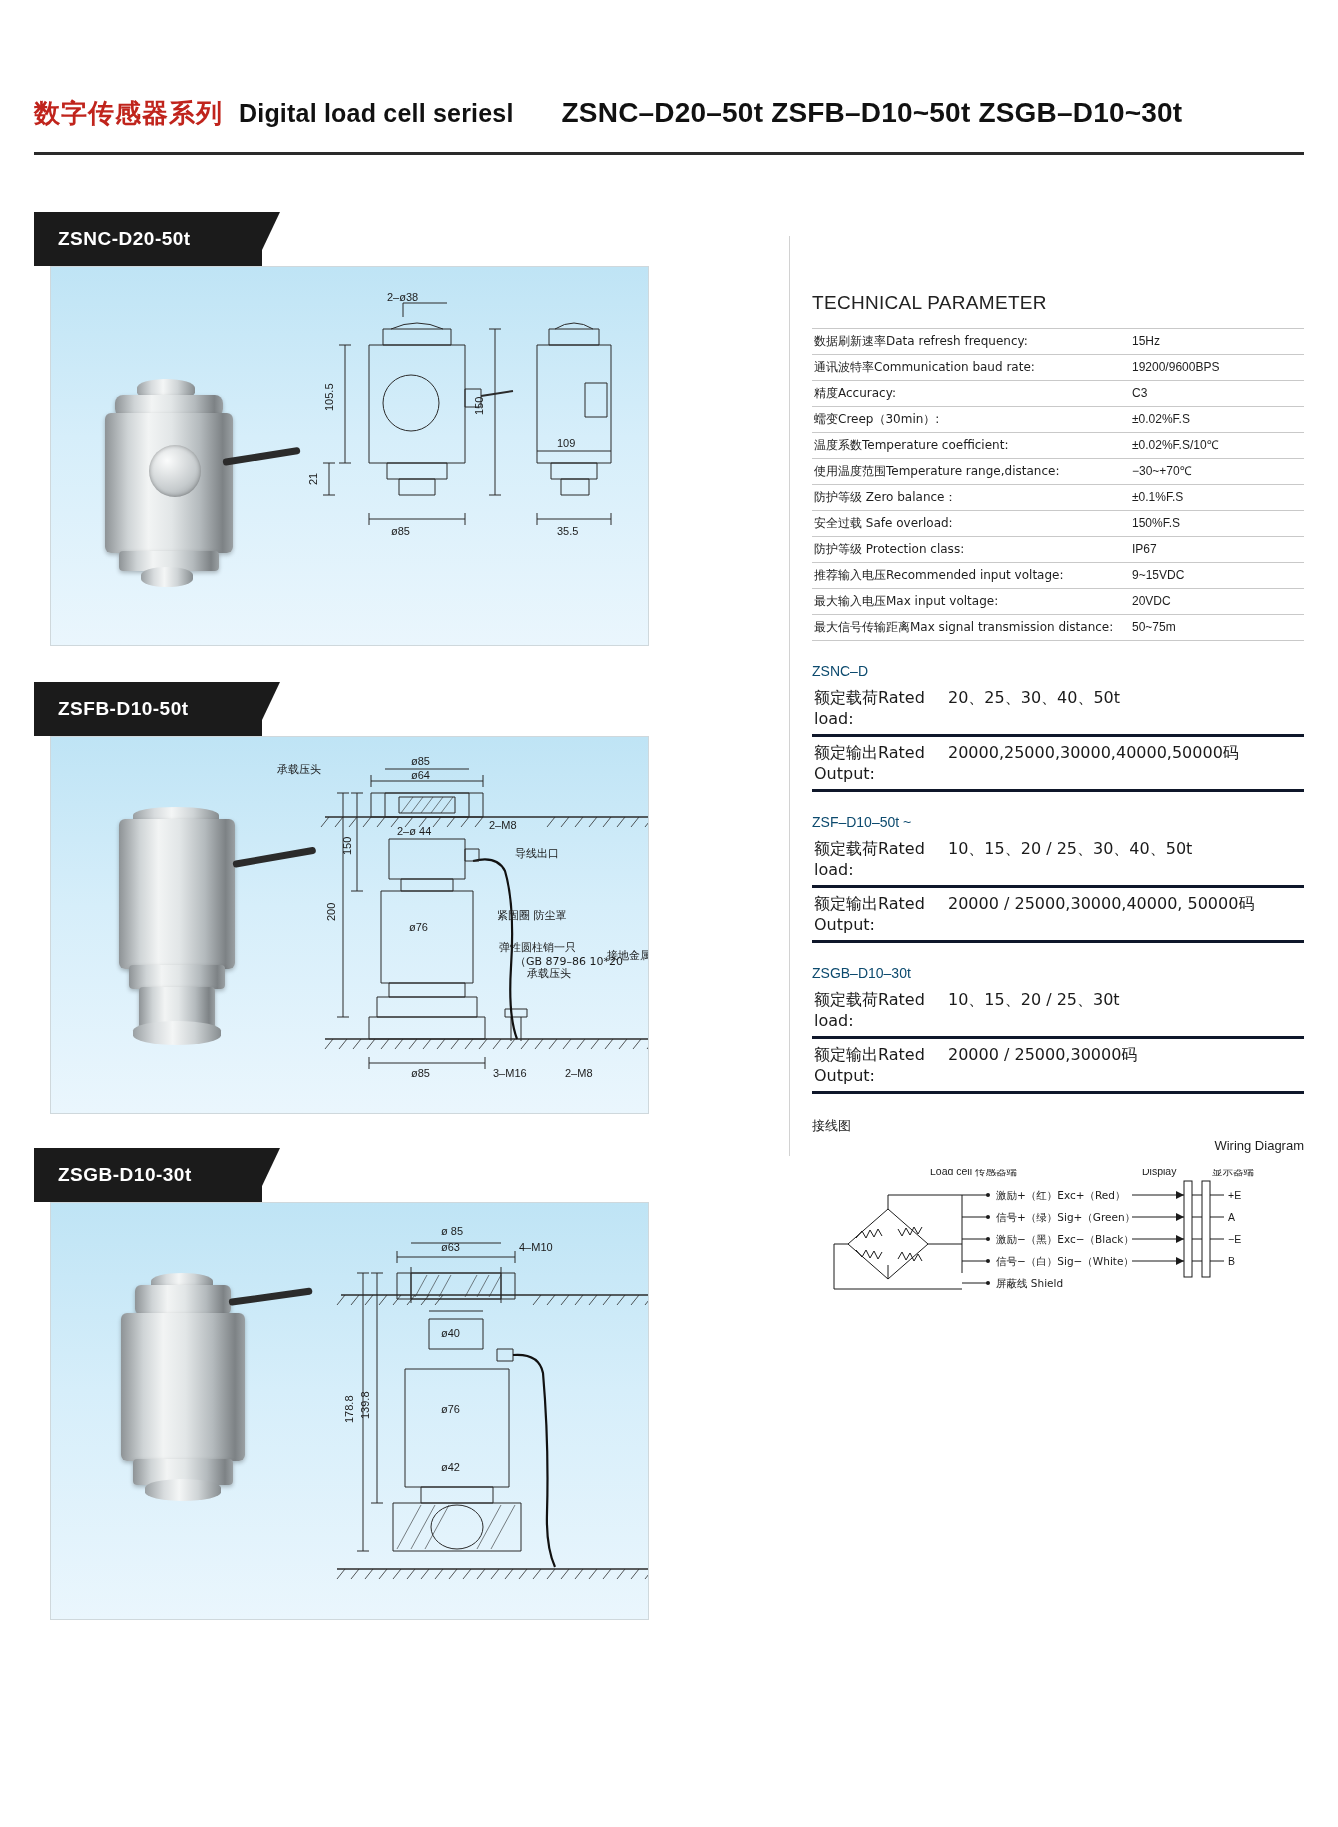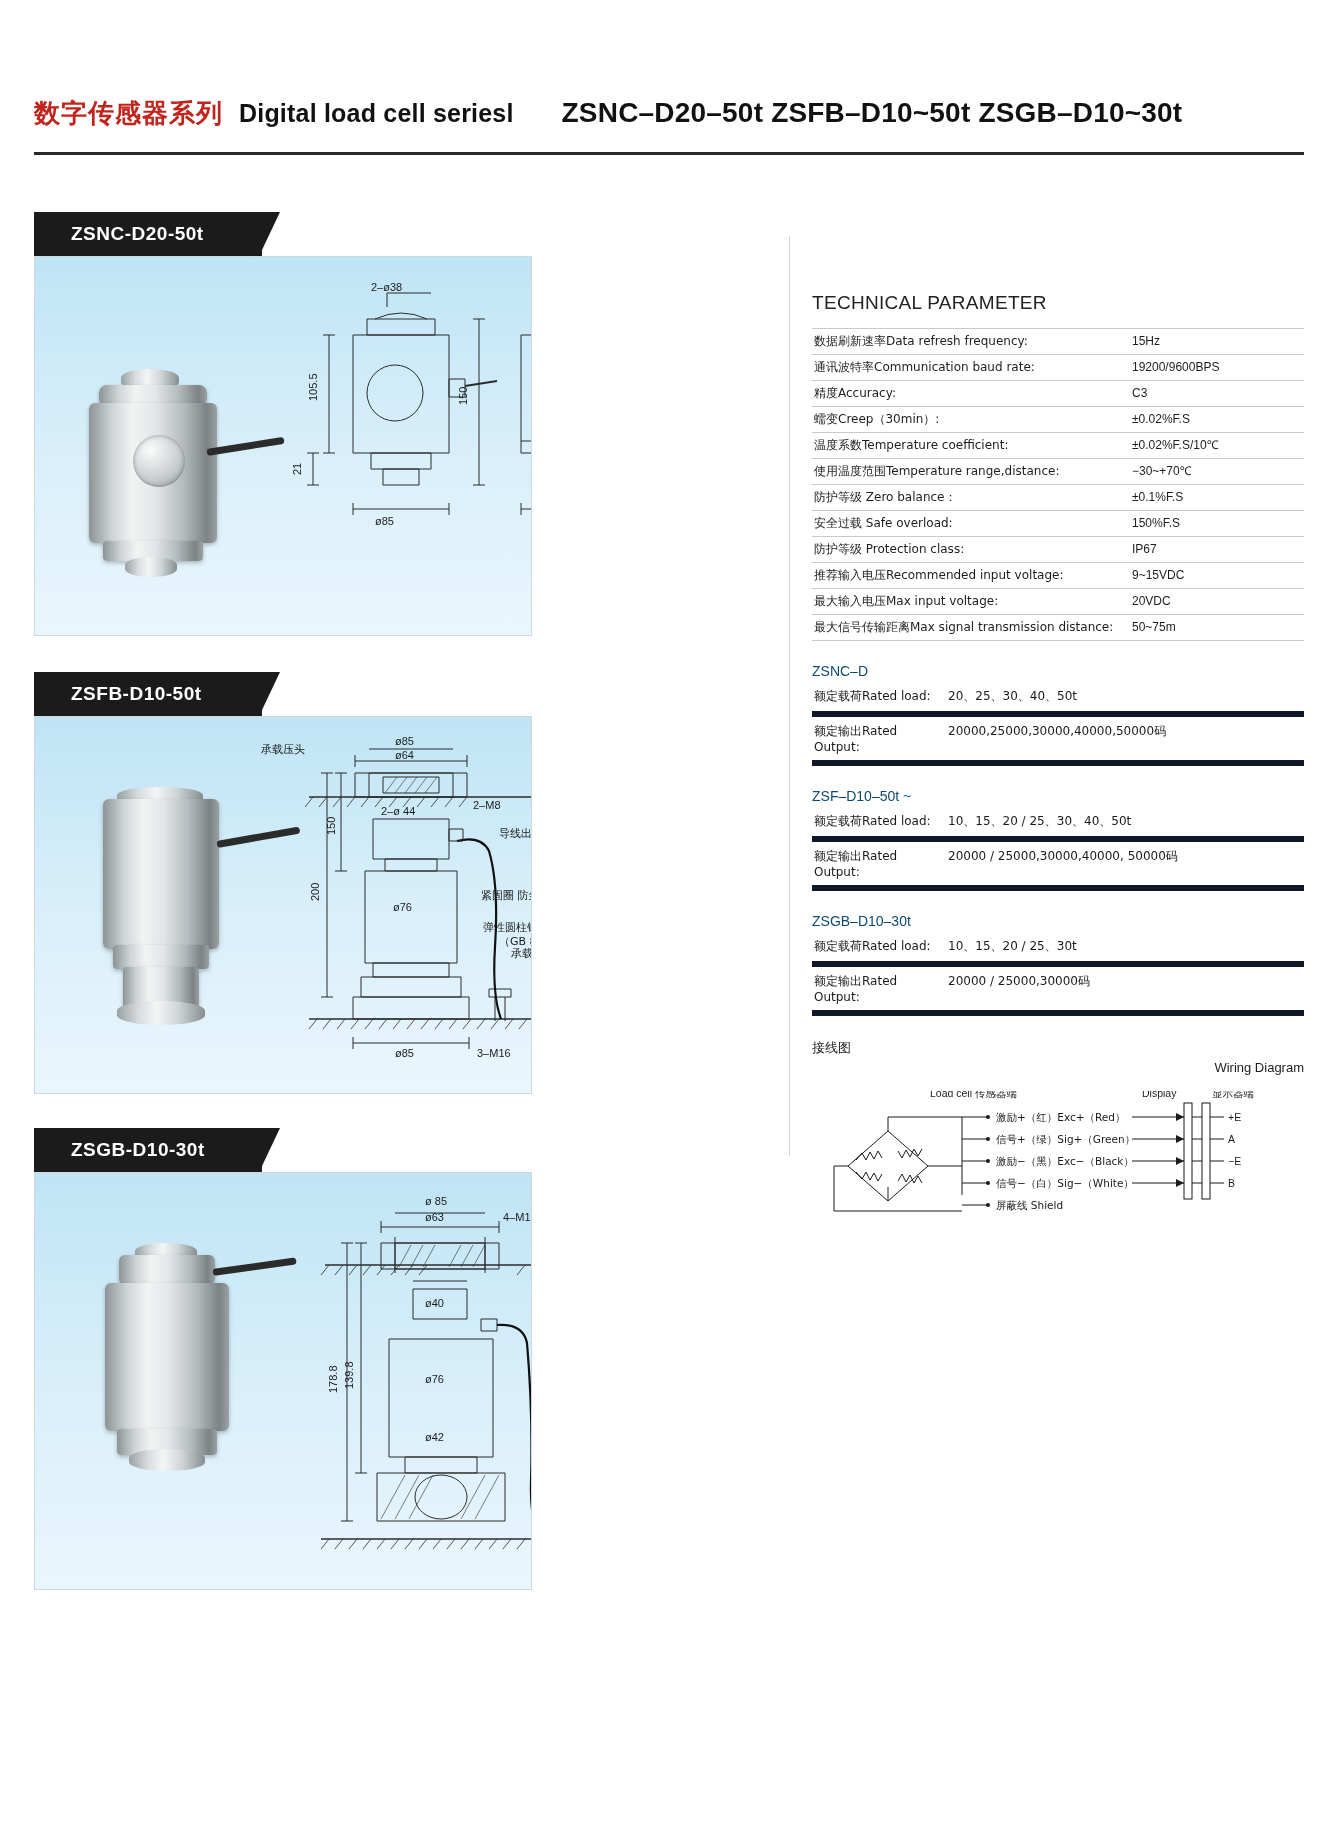--- a/index.html
+++ b/index.html
@@ -33,43 +33,44 @@
   }
   .hdr-rule{
     position:absolute;left:34px;top:56px;width:1270px;height:3px;background:#2a2a2a;
   }
 
   
   .left-col{position:absolute;left:34px;top:212px;width:740px;}
 
   .tab{
     position:relative;
-    width:228px;height:44px;
+    width:228px;height:54px;
     background:#1b1b1b;
     color:#ffffff;
     font-size:19px;font-weight:bold;
     display:flex;align-items:center;
-    padding-left:37px;
+    padding-left:24px;
     box-sizing:border-box;
     letter-spacing:.5px;
     z-index:5;
   }
   .tab:after{
     content:"";position:absolute;right:-18px;top:0;
     border-top:38px solid #1b1b1b;
     border-right:18px solid transparent;
   }
 
   .panel{
     position:relative;
-    width:498px;
+    width:599px;
     background:linear-gradient(to bottom,#bfe4f5 0%,#d6eefa 45%,#eaf6fd 100%);
     border:1px solid #cfd8dc;
     box-sizing:border-box;
     overflow:hidden;
+    margin-left:16px;
   }
   .panel.p1{height:380px;}
   .panel.p2{height:378px;}
   .panel.p3{height:418px;}
 
   
   .cell{position:absolute;}
   .metal-body{
     background:linear-gradient(90deg,#8e9396 0%,#cfd4d6 18%,#f2f4f4 34%,#e2e6e7 52%,#b4babd 74%,#7d8285 92%,#9aa0a3 100%);
     border-radius:5px;
@@ -110,22 +111,22 @@
   table.spec tr:first-child td{border-top:1px solid #c9c9c9;}
 
   .model-block{margin-top:22px;}
   .model-name{
     font-size:14px;color:#0c4a6e;margin-bottom:3px;font-family:"Liberation Sans",sans-serif;
   }
   table.model{
     border-collapse:collapse;width:100%;font-size:12px;
   }
   table.model td{
-    padding:6px 2px;border-bottom:6px solid #0f172a;
-    font-family:"DejaVu Sans", sans-serif;font-size:12px;vertical-align:top;
+    padding:6px 2px;border-bottom:3px solid #0f172a;
+    font-family:"DejaVu Sans", sans-serif;font-size:16px;vertical-align:top;
   }
   table.model td.lbl{width:118px;}
   table.model td.val{padding-left:14px;}
 
   .wiring-head{margin-top:22px;font-family:"DejaVu Sans",sans-serif;font-size:13px;line-height:1.5;color:#1d1d1d;}
   .wiring-head .en{font-family:"Liberation Sans",sans-serif;text-align:right;}
 
   .wiring-wrap{position:relative;margin-top:14px;width:480px;height:150px;}
   .wtext{font-family:"DejaVu Sans",sans-serif;font-size:10.5px;fill:#1b1b1b;}
   .wtext-en{font-family:"Liberation Sans",sans-serif;font-size:10.5px;fill:#1b1b1b;}

